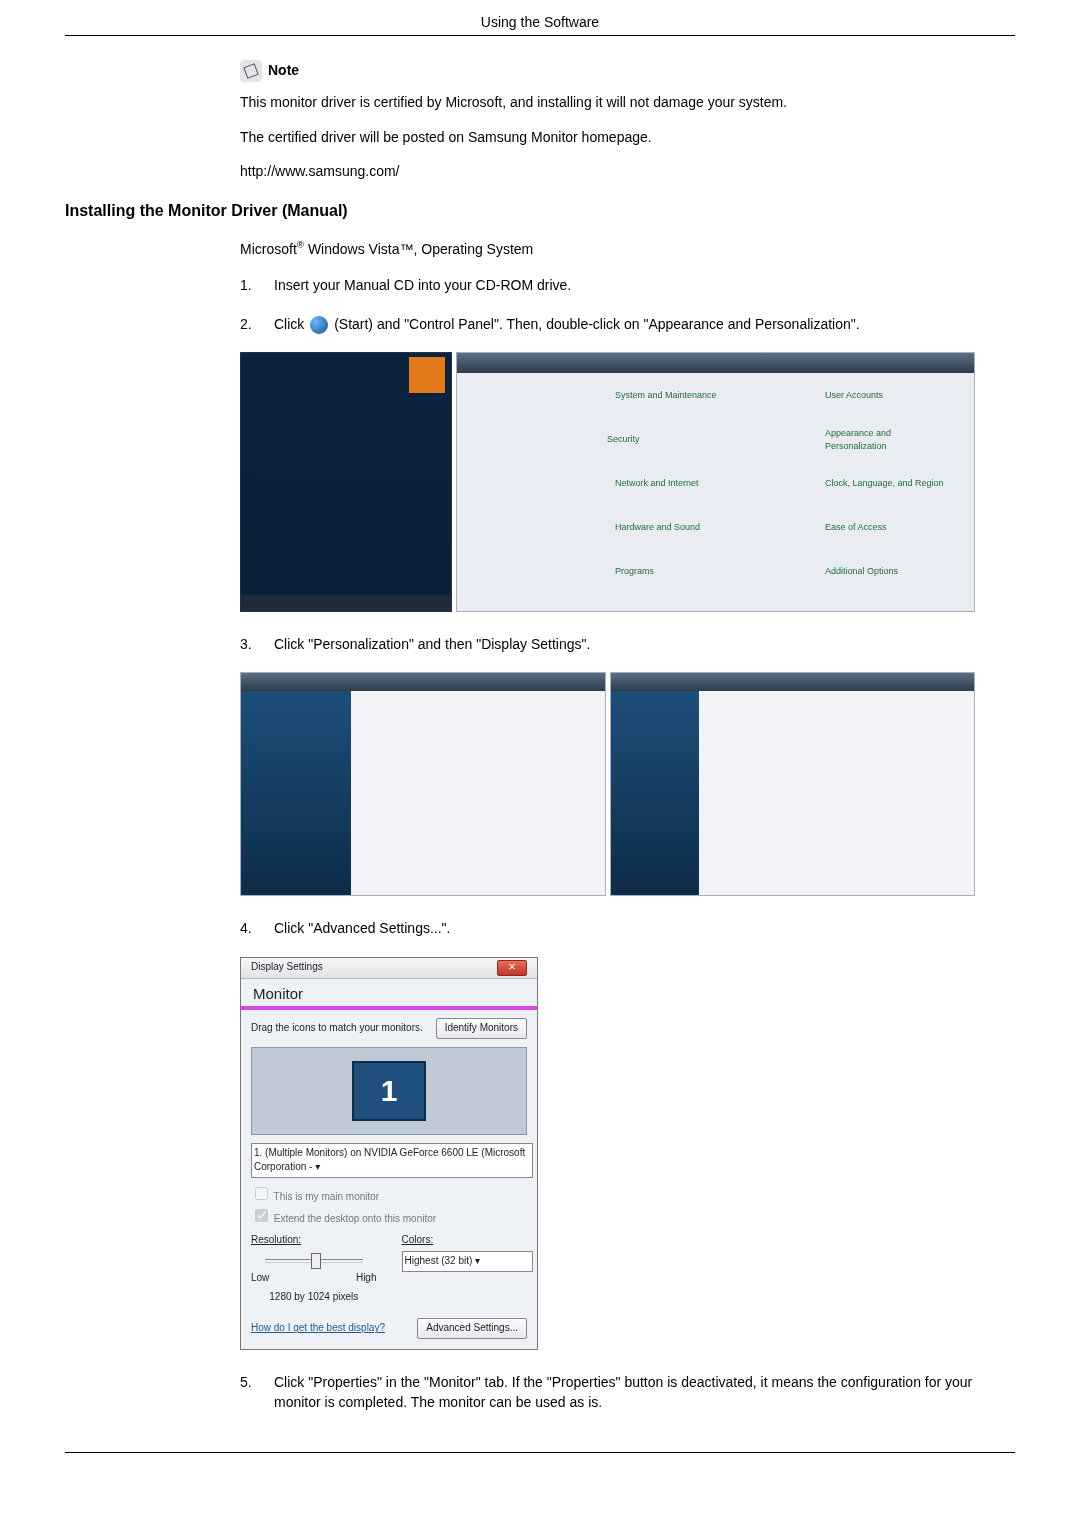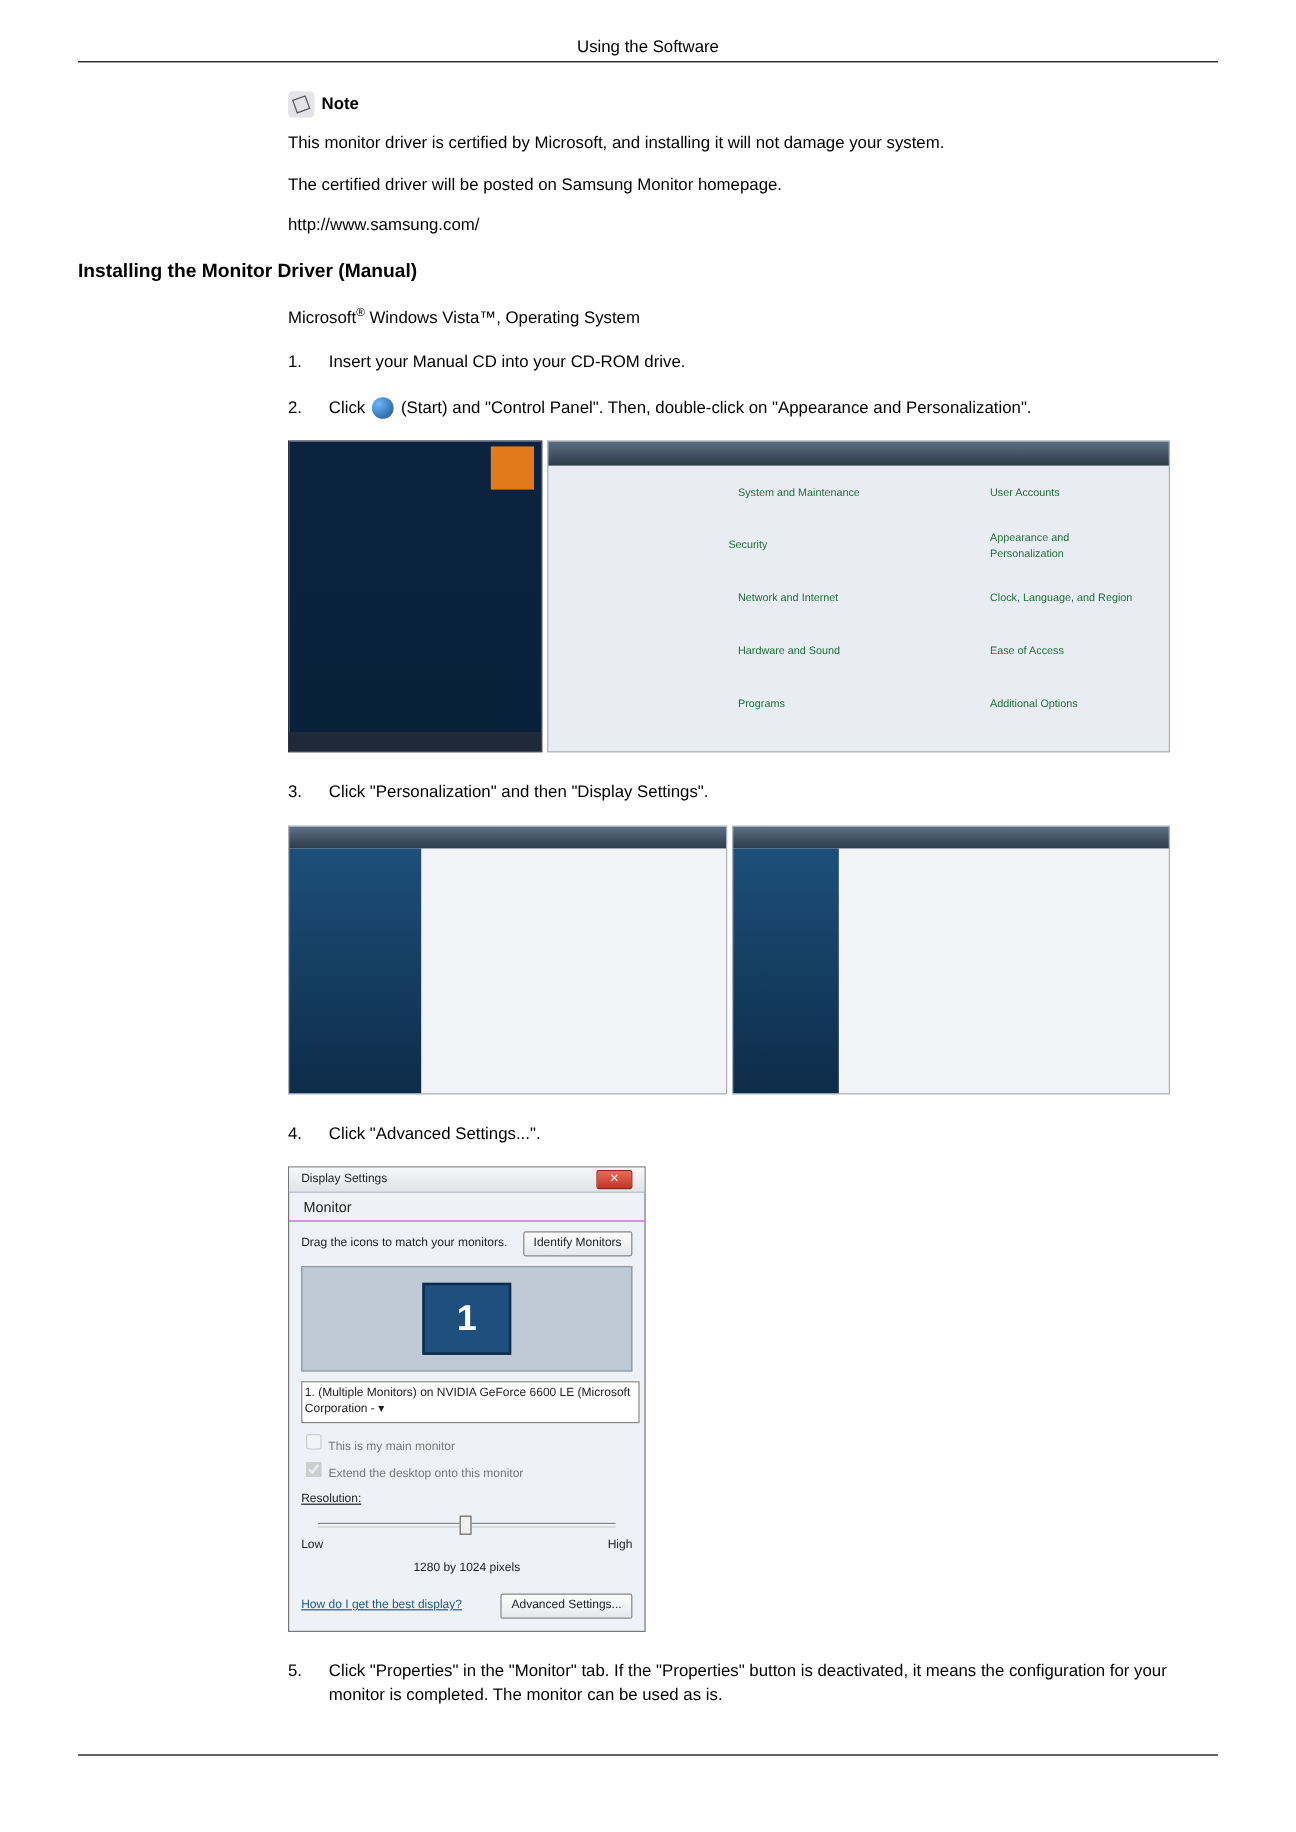--- a/index.html
+++ b/index.html
@@ -6,21 +6,21 @@
     margin: 0;
     padding: 0;
     font-family: Arial, Helvetica, sans-serif;
     color: #000;
     background: #fff;
     font-size: 14px;
     line-height: 1.45;
   }
   .page {
     width: 1080px;
-    margin: 16px auto;
+    margin: 0 auto;
     padding: 12px 65px 30px 65px;
     box-sizing: border-box;
   }
   .header-title {
     text-align: center;
     font-size: 14px;
     padding-bottom: 3px;
   }
   .hr {
     border: none;
@@ -185,22 +185,22 @@
   .dlg .close-x::after{
     content:"×";
     color:#fff;
     position:absolute;
     left:0; right:0; top:-3px;
     text-align:center;
     font-size:13px;
   }
   .dlg .tab-row{
     padding:2px 16px 0 6px;
-    border-bottom:1px solid #d946ef;
-    font-size:12px;
+    border-bottom:4px solid #d946ef;
+    font-size:15px;
   }
   .dlg .tab-row span{
     display:inline-block;
     padding:2px 6px;
   }
   .dlg .body{
     padding:8px 10px;
   }
   .dlg .drag-line{
     display:flex;
@@ -421,20 +421,26 @@
               <div class="res-track">
                 <div class="track"></div>
                 <div class="thumb"></div>
               </div>
               <div style="display:flex;justify-content:space-between;font-size:10px;">
                 <span>Low</span>
                 <span>High</span>
               </div>
               <div style="text-align:center;font-size:10px;margin-top:4px;">1280 by 1024 pixels</div>
             </div>
+            <div class="col">
+              <div class="lbl">Colors:</div>
+              <div class="wide-select" style="margin-top:4px;">
+                <span>Highest (32 bit)</span>&nbsp;▾
+              </div>
+            </div>
           </div>
         </div>
         <div class="footer">
           <span class="bottom-link">How do I get the best display?</span>
           <span class="btn">Advanced Settings...</span>
         </div>
       </div>
     </div>
 
     <ol class="ol">

